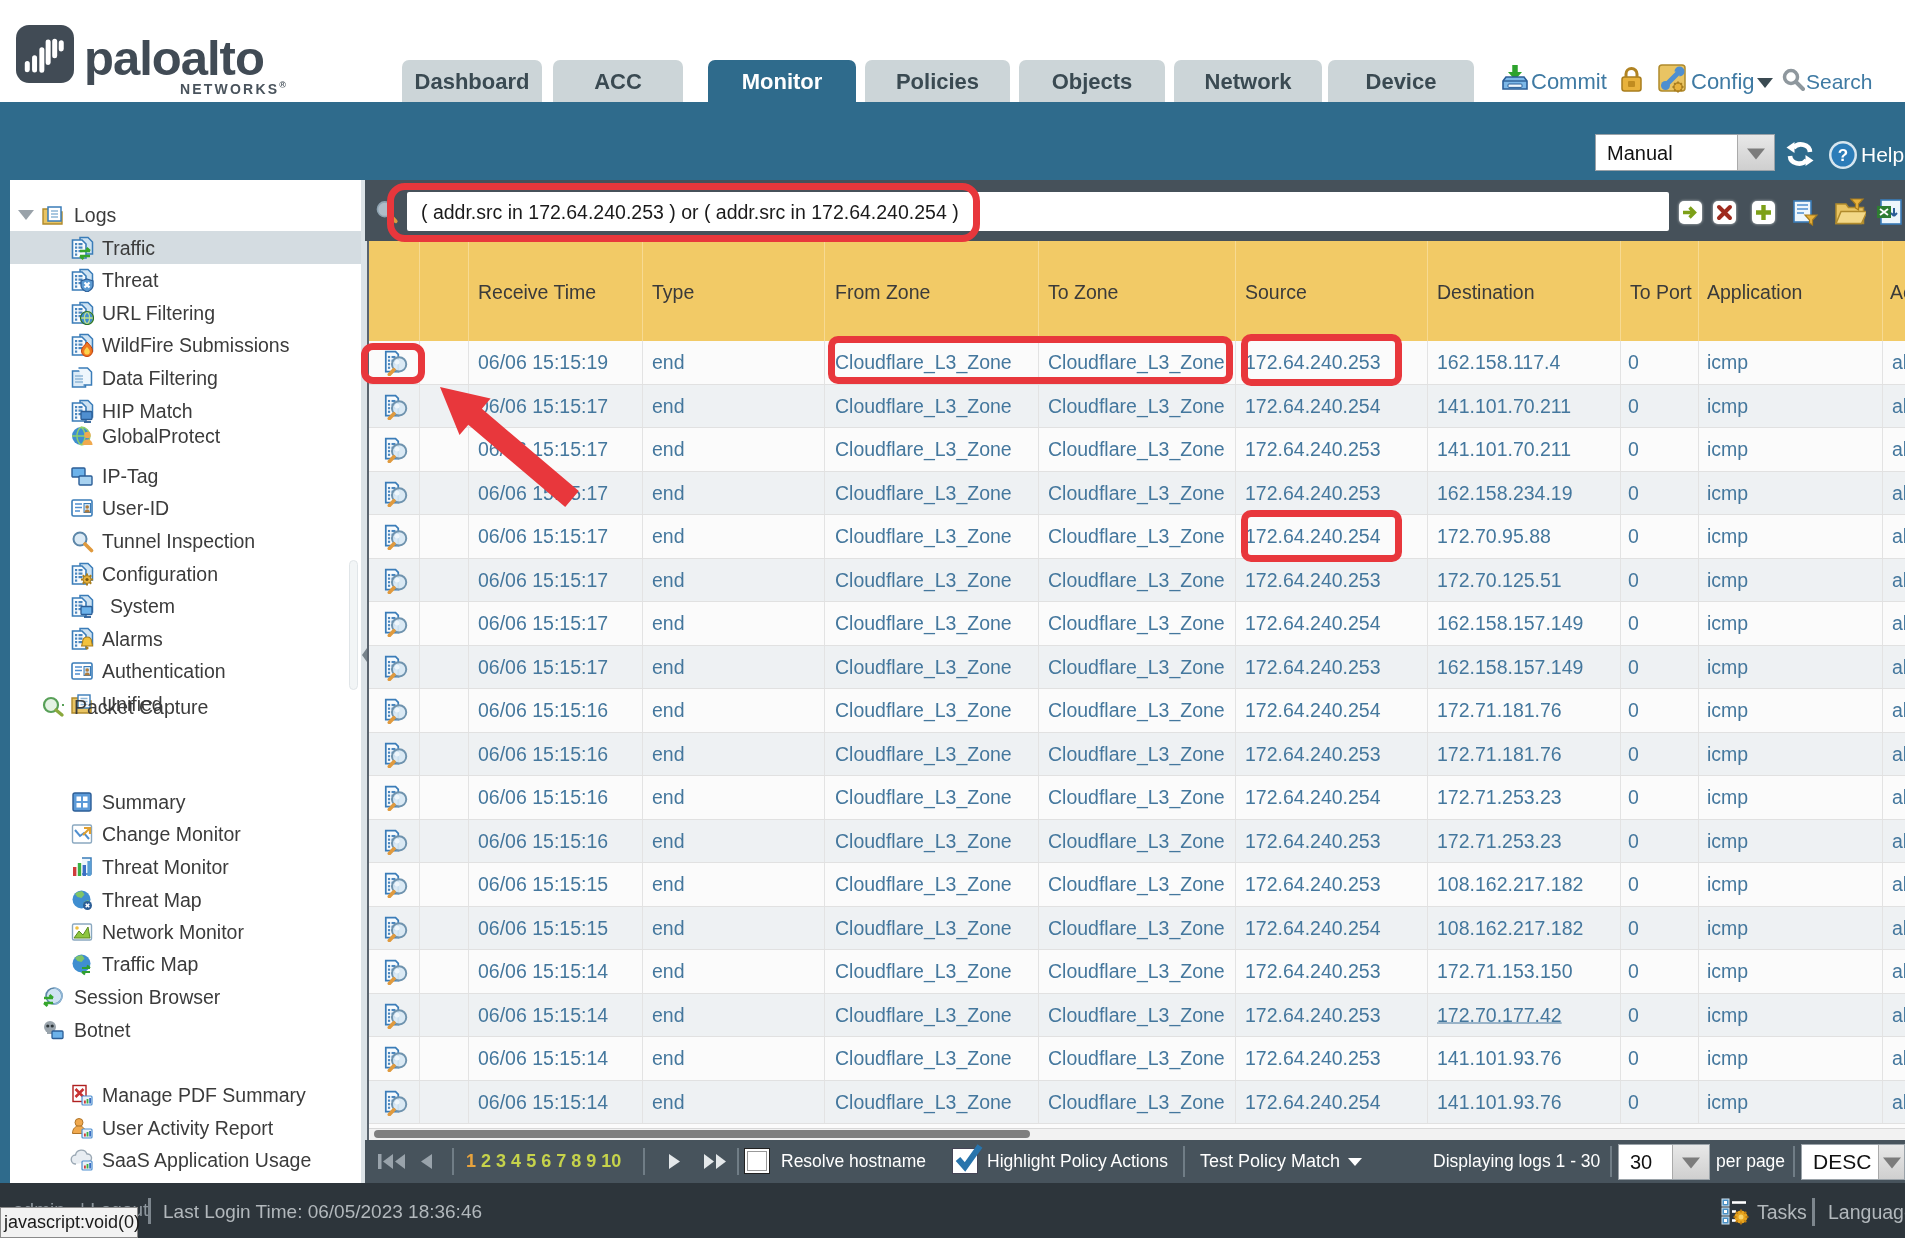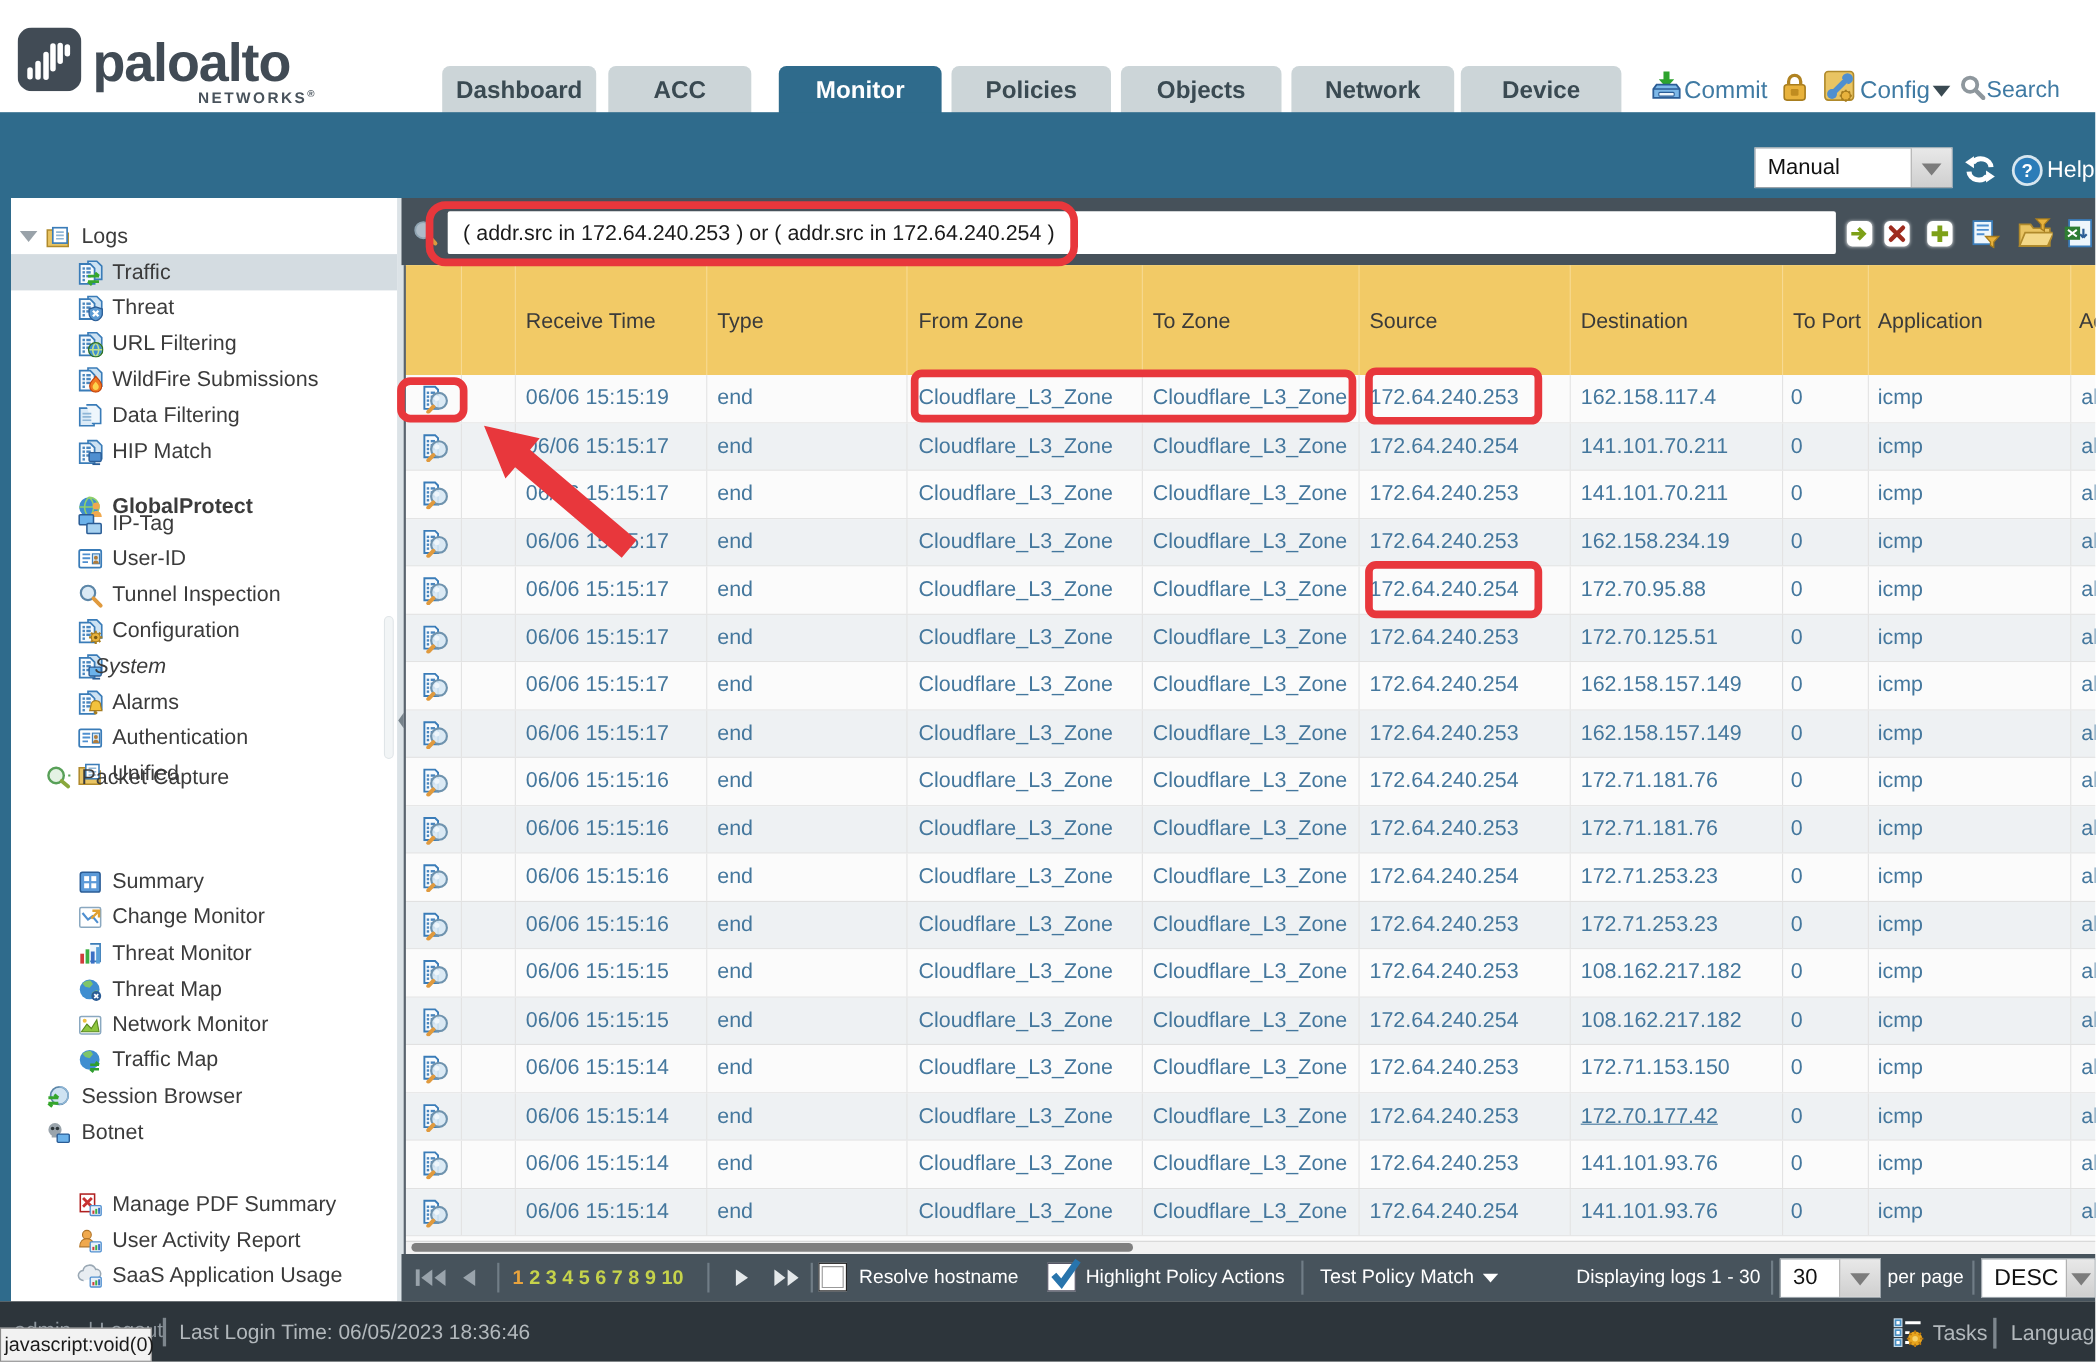--- a/index.html
+++ b/index.html
@@ -337,21 +337,21 @@
         <use href="#dataf"></use>
       </svg>
       <div class="lbl" style="left:92px;">Data Filtering</div>
     </div>
 <div class="srow" style="top:214.1px;">
       <svg class="ic" style="left:60px;" width="24" height="24" viewBox="0 0 24 24">
         <use href="#hip"></use>
       </svg>
       <div class="lbl" style="left:92px;">HIP Match</div>
     </div>
-<div class="srow" style="top:264px;font-weight:bold;">
+<div class="srow" style="top:239px;">
       <svg class="ic" style="left:60px;" width="24" height="24" viewBox="0 0 24 24">
         <use href="#gp"></use>
       </svg>
       <div class="lbl" style="left:92px;">GlobalProtect</div>
     </div>
 <div class="srow" style="top:279.3px;">
       <svg class="ic" style="left:60px;" width="24" height="24" viewBox="0 0 24 24">
         <use href="#iptag"></use>
       </svg>
       <div class="lbl" style="left:92px;">IP-Tag</div>
@@ -371,21 +371,21 @@
 <div class="srow" style="top:377.1px;">
       <svg class="ic" style="left:60px;" width="24" height="24" viewBox="0 0 24 24">
         <use href="#config"></use>
       </svg>
       <div class="lbl" style="left:92px;">Configuration</div>
     </div>
 <div class="srow" style="top:409.7px;">
       <svg class="ic" style="left:60px;" width="24" height="24" viewBox="0 0 24 24">
         <use href="#system"></use>
       </svg>
-      <div class="lbl" style="left:76px;font-style:italic;">System</div>
+      <div class="lbl" style="left:100px;">System</div>
     </div>
 <div class="srow" style="top:442.3px;">
       <svg class="ic" style="left:60px;" width="24" height="24" viewBox="0 0 24 24">
         <use href="#alarms"></use>
       </svg>
       <div class="lbl" style="left:92px;">Alarms</div>
     </div>
 <div class="srow" style="top:474.9px;">
       <svg class="ic" style="left:60px;" width="24" height="24" viewBox="0 0 24 24">
         <use href="#auth"></use>

